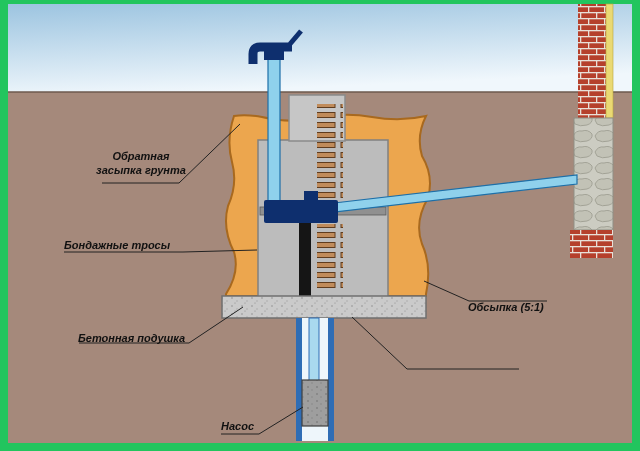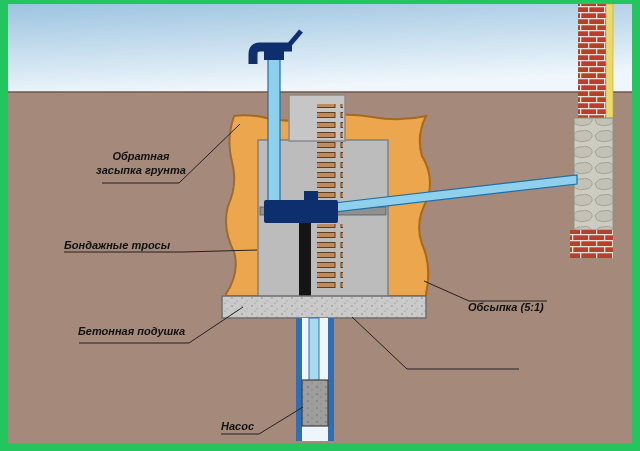--- a/index.html
+++ b/index.html
@@ -109,17 +109,17 @@
       <polyline points="79,343 189,343 243,307"></polyline>
       <polyline points="221,434 259,434 303,407"></polyline>
       <polyline points="547,301 469,301 424,281"></polyline>
       <polyline points="519,369 407,369 352,317"></polyline>
     </g>
   </svg>
 
   <div class="label" style="left:96px;top:150px;width:90px;text-align:center;">Обратная
 засыпка грунта</div>
   <div class="label" style="left:64px;top:239px;">Бондажные тросы</div>
-  <div class="label" style="left:78px;top:325px;">Бетонная подушка</div>
+  <div class="label" style="left:78px;top:332px;">Бетонная подушка</div>
   <div class="label" style="left:221px;top:420px;text-align:center;">Насос</div>
   <div class="label" style="left:468px;top:288px;margin-top:13px;">Обсыпка (5:1)</div>
 
 </div>
 
 </body></html>

